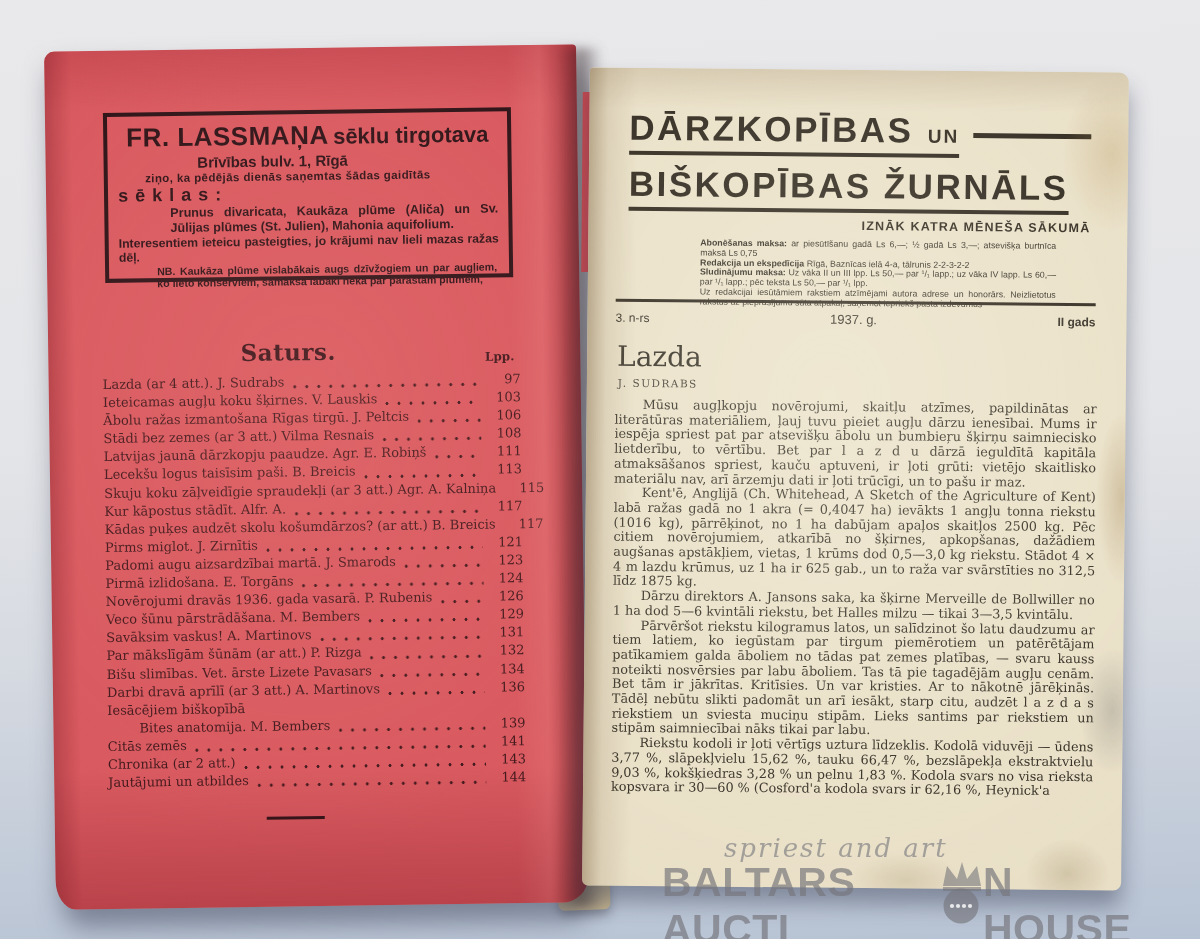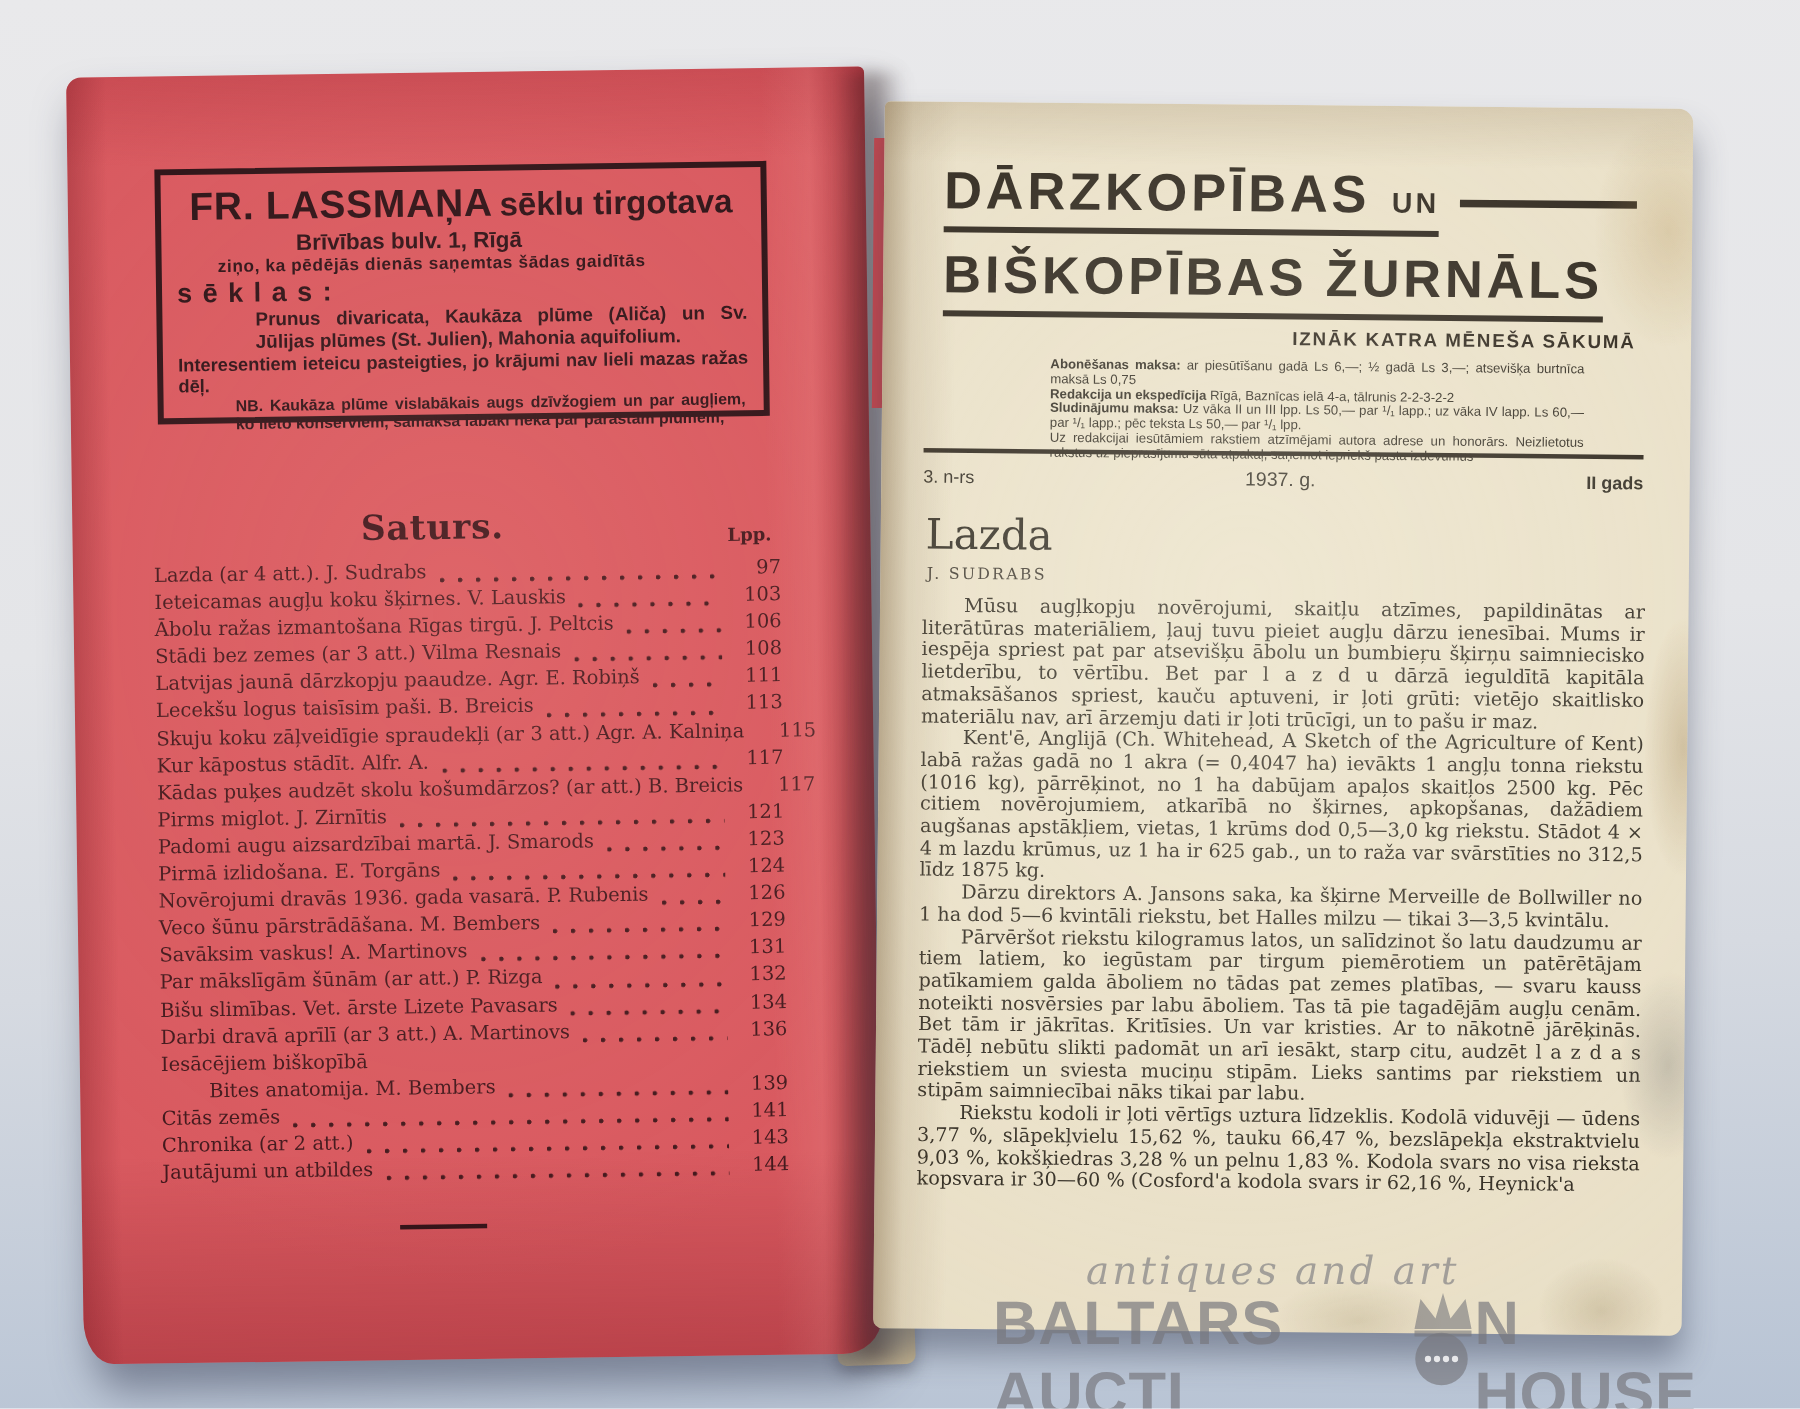--- a/index.html
+++ b/index.html
@@ -334,21 +334,21 @@
       <p>Dārzu direktors A. Jansons saka, ka šķirne Merveille de Bollwiller no 1 ha dod 5—6 kvintāli riekstu, bet Halles milzu — tikai 3—3,5 kvintālu.</p>
       <p>Pārvēršot riekstu kilogramus latos, un salīdzinot šo latu daudzumu ar tiem latiem, ko iegūstam par tirgum piemērotiem un patērētājam patīkamiem galda āboliem no tādas pat zemes platības, — svaru kauss noteikti nosvērsies par labu āboliem.  Tas tā pie tagadējām augļu cenām. Bet tām ir jākrītas.  Kritīsies.  Un var kristies.  Ar to nākotnē jārēķinās.  Tādēļ nebūtu slikti padomāt un arī iesākt, starp citu, audzēt l a z d a s  riekstiem un sviesta muciņu stipām.  Lieks santims par riekstiem un stipām saimniecībai nāks tikai par labu.</p>
       <p>Riekstu kodoli ir ļoti vērtīgs uztura līdzeklis.  Kodolā viduvēji — ūdens 3,77 %, slāpekļvielu 15,62 %, tauku 66,47 %, bezslāpekļa ekstraktvielu 9,03 %, kokšķiedras 3,28 % un pelnu 1,83 %.  Kodola svars no visa rieksta kopsvara ir 30—60 % (Cosford'a kodola svars ir 62,16 %, Heynick'a</p>
     </div>
 
     <div class="stains"></div>
     <div class="shade"></div>
   </div>
 
   <div class="watermark">
-    <div class="wm-line1">antiques and art</div>
+    <div class="wm-line1">spriest and art</div>
     <div class="wm-line2">
       <span>BALTARS AUCTI</span>
       <span class="wm-o">
         <svg width="52" height="66" viewBox="0 0 52 66">
           <path d="M8 26 L12 6 L22 19 L27 2 L32 19 L42 6 L46 26 Z" fill="rgba(118,118,124,.60)"></path>
           <rect x="8" y="27" width="38" height="4" fill="rgba(118,118,124,.60)"></rect>
           <circle cx="26" cy="46" r="17.5" fill="rgba(118,118,124,.66)"></circle>
           <circle cx="17" cy="46" r="2.1" fill="#e8e8ea"></circle>
           <circle cx="23" cy="46" r="2.1" fill="#e8e8ea"></circle>
           <circle cx="29" cy="46" r="2.1" fill="#e8e8ea"></circle>

